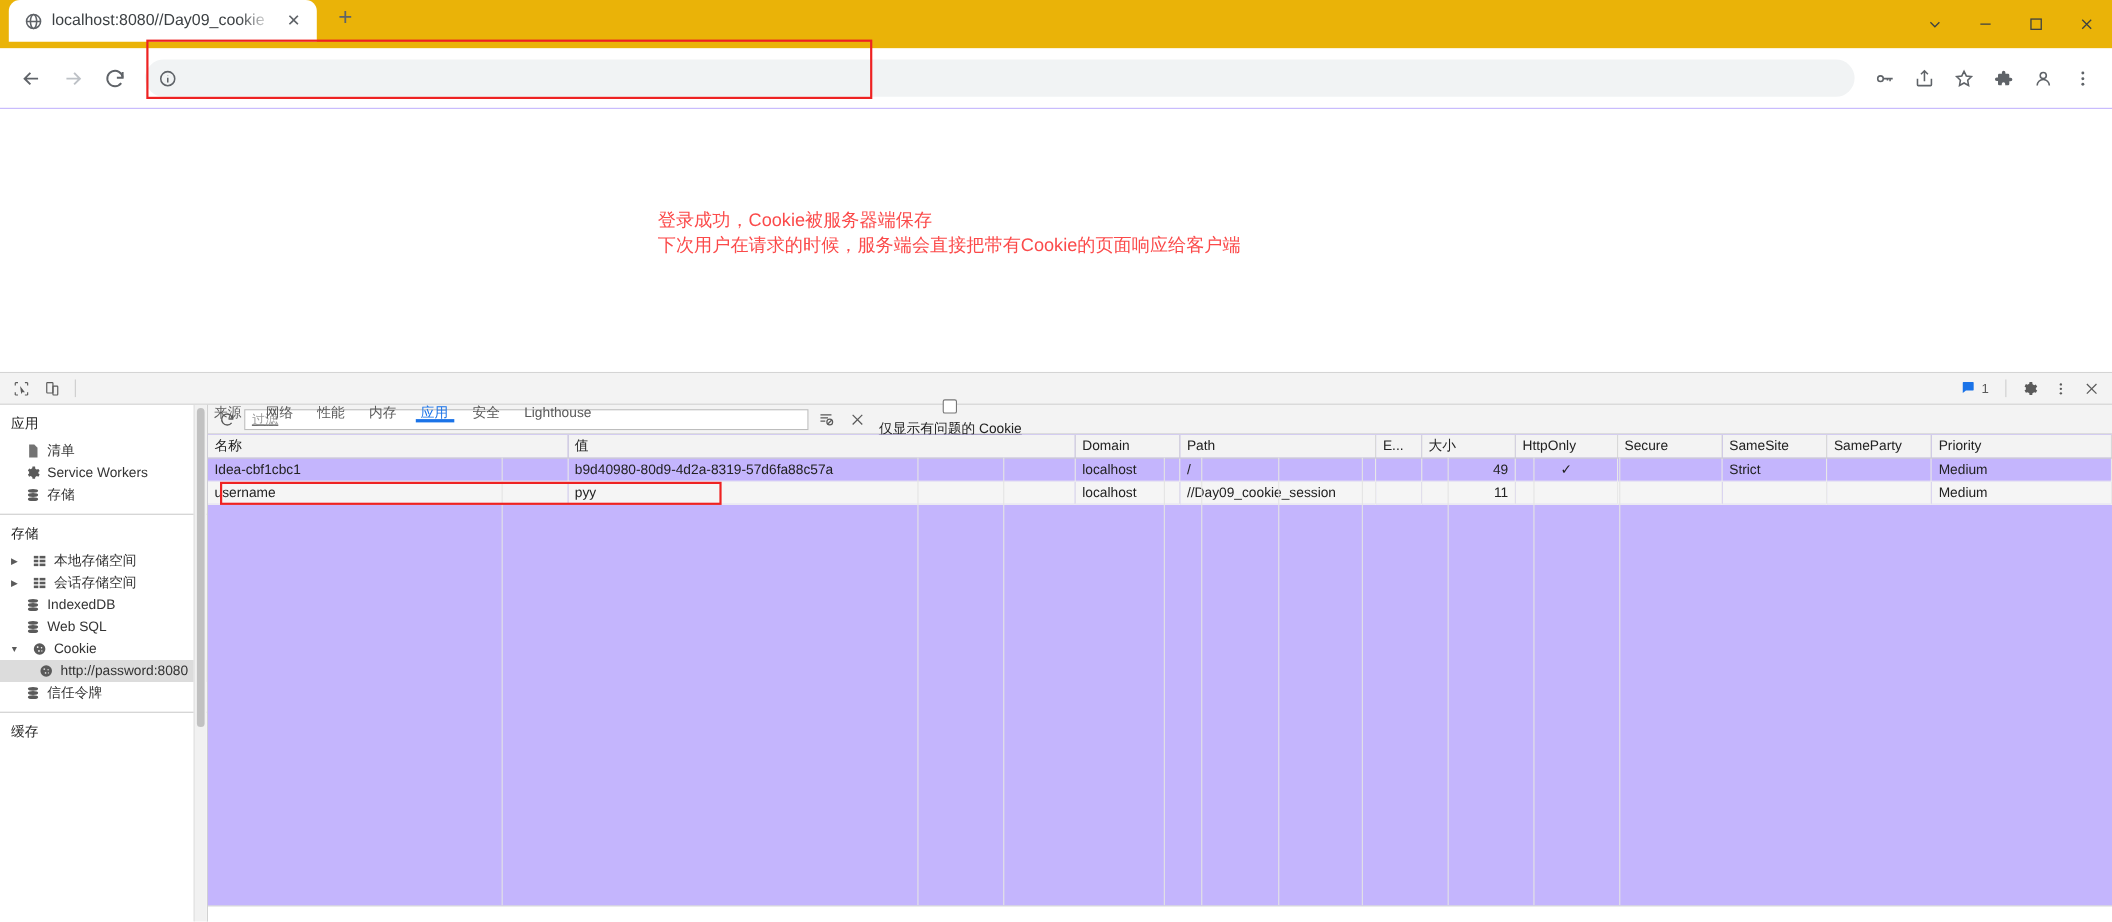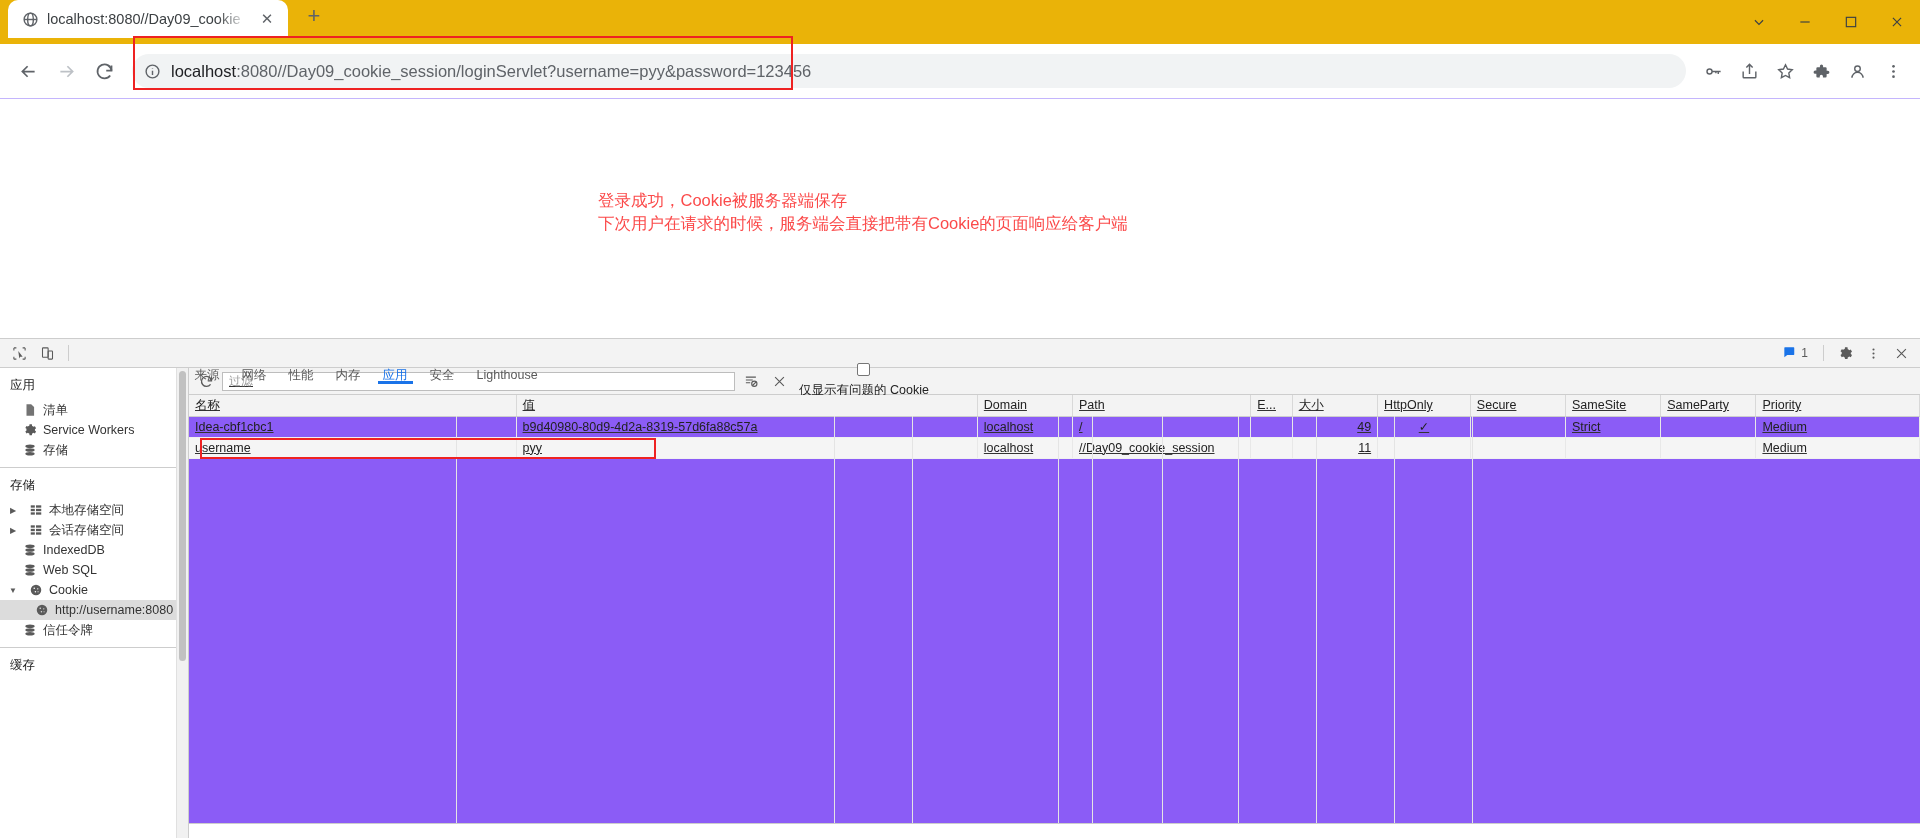--- a/index.html
+++ b/index.html
@@ -187,21 +187,21 @@
   }
   .ck-checkbox-wrap {
     display: flex; align-items: center; gap: 6px; font-size: 12.5px;
     color: #222; margin-left: 4px; flex-direction: column;
   }
   .ck-checkbox {
     width: 13px; height: 13px; border: 1px solid #767676; background: #fff;
     border-radius: 2px; flex: 0 0 13px;
   }
 
-  .ck-table-wrap { flex: 1; overflow: hidden; position: relative; background: #8b5cf6; text-decoration: underline; }
+  .ck-table-wrap { flex: 1; overflow: hidden; position: relative; background: #c4b5fd; }
   table.ck-table { width: 100%; border-collapse: collapse; table-layout: fixed; }
   table.ck-table th {
     background: #f3f3f3; font-weight: 400; font-size: 12.5px; color: #222;
     text-align: left; height: 21px; padding: 0 6px;
     border-right: 1px solid #d8d8d8; border-bottom: 1px solid #cdcdcd;
     white-space: nowrap; overflow: hidden;
   }
   table.ck-table td {
     font-size: 12.5px; color: #222; height: 21px; padding: 0 6px;
     border-right: 1px solid #e8e8e8; border-bottom: 1px solid #f0f0f0;
@@ -286,21 +286,20 @@
       </svg>
     </div>
 
     <div class="omnibox">
       <span class="omnibox-icon">
         <svg viewBox="0 0 24 24" fill="none" stroke="#5f6368" stroke-width="2">
           <circle cx="12" cy="12" r="9"></circle>
             <path d="M12 11v6M12 7.5v.5"></path>
         </svg>
       </span>
-      <span class="omnibox-text"><b>localhost</b><span>:8080//Day09_cookie_session/loginServlet?username=pyy&amp;password=123456</span></span>
     </div>
 
     <div class="tool-icons">
       <div class="tool-icon">
         <svg viewBox="0 0 24 24" fill="none" stroke="currentColor" stroke-width="1.8">
           <circle cx="7" cy="12" r="3.2"></circle>
             <path d="M10.2 12H21M18 12v3M15 12v2.2"></path>
         </svg>
       </div>
       <div class="tool-icon">
@@ -506,21 +505,21 @@
         <div class="sb-item indent2 selected">
           <span class="sb-icon">
             <svg viewBox="0 0 24 24" fill="currentColor">
               <circle cx="12" cy="12" r="9"></circle>
               <circle cx="9" cy="9" r="1.4" fill="#dcdcdc"></circle>
                 <circle cx="15" cy="10" r="1.2" fill="#dcdcdc"></circle>
               <circle cx="11" cy="15" r="1.3" fill="#dcdcdc"></circle>
                 <circle cx="15.5" cy="15" r="1" fill="#dcdcdc"></circle>
             </svg>
           </span>
-          <span>http://username:8080</span>
+          <span>http://password:8080</span>
         </div>
 
         <div class="sb-item">
           <span class="sb-icon">
             <svg viewBox="0 0 24 24" fill="currentColor">
               <ellipse cx="12" cy="5.5" rx="8" ry="3"></ellipse>
                 <ellipse cx="12" cy="12" rx="8" ry="3"></ellipse>
                 <ellipse cx="12" cy="18.5" rx="8" ry="3"></ellipse>
             </svg>
           </span>

